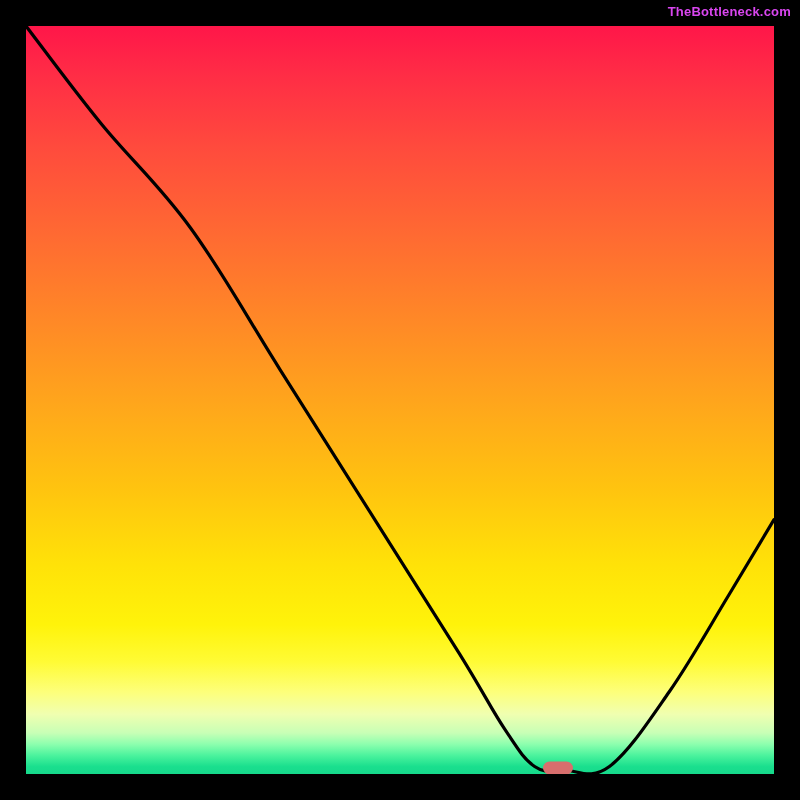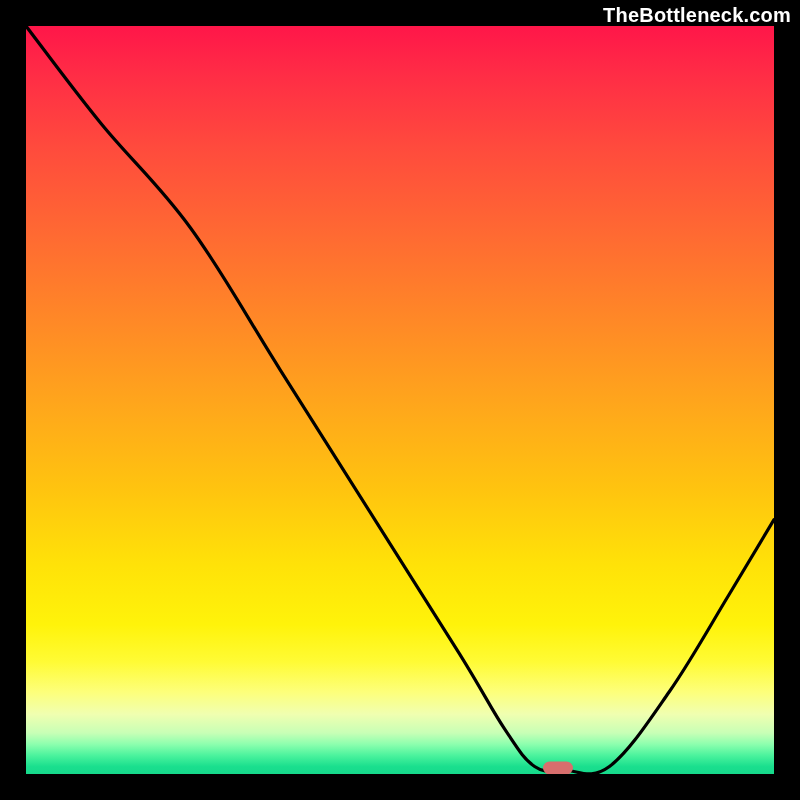--- a/index.html
+++ b/index.html
@@ -63,23 +63,23 @@
     position: absolute;
     width: 30px;
     height: 13px;
     border-radius: 7px;
     transform: translate(-50%, -50%);
   }
   .watermark {
     position: absolute;
     top: 4px;
     right: 9px;
-    font-size: 20px;
+    font-size: 13px;
     font-weight: 600;
-    color: #ffffff;
+    color: #d946ef;
     letter-spacing: 0.2px;
   }
 </style>
 </head>
 <body>
 
 <div class="frame">
 
   <div class="watermark">TheBottleneck.com</div>
 

